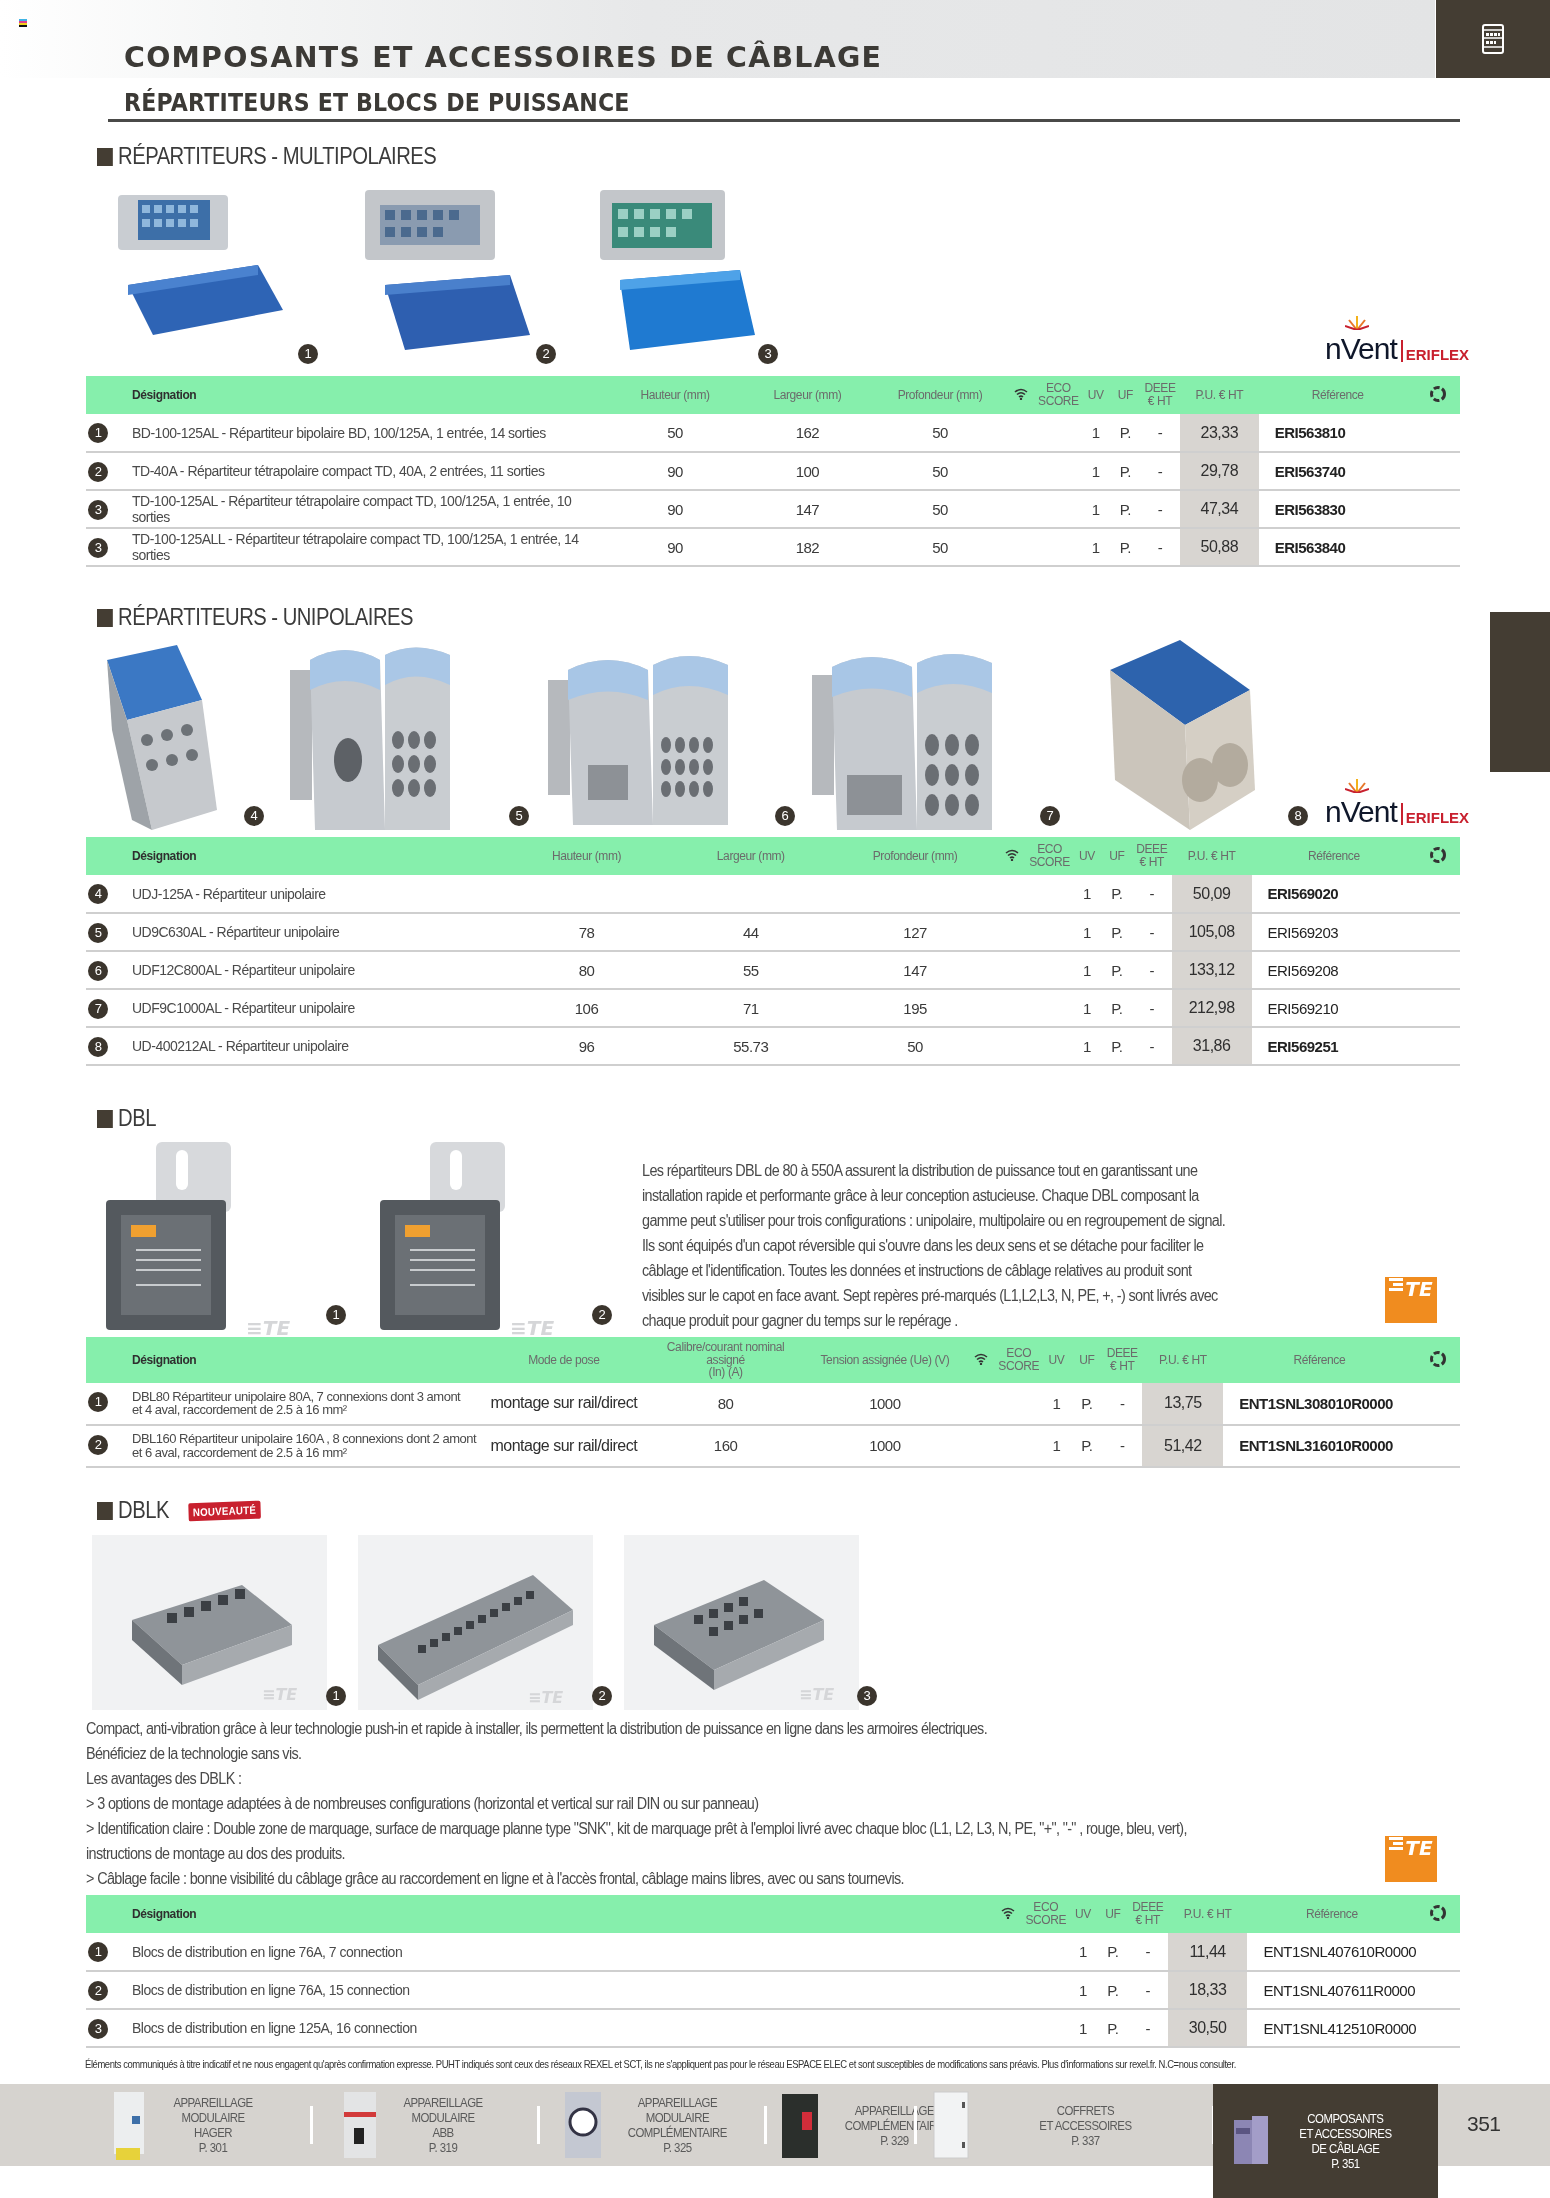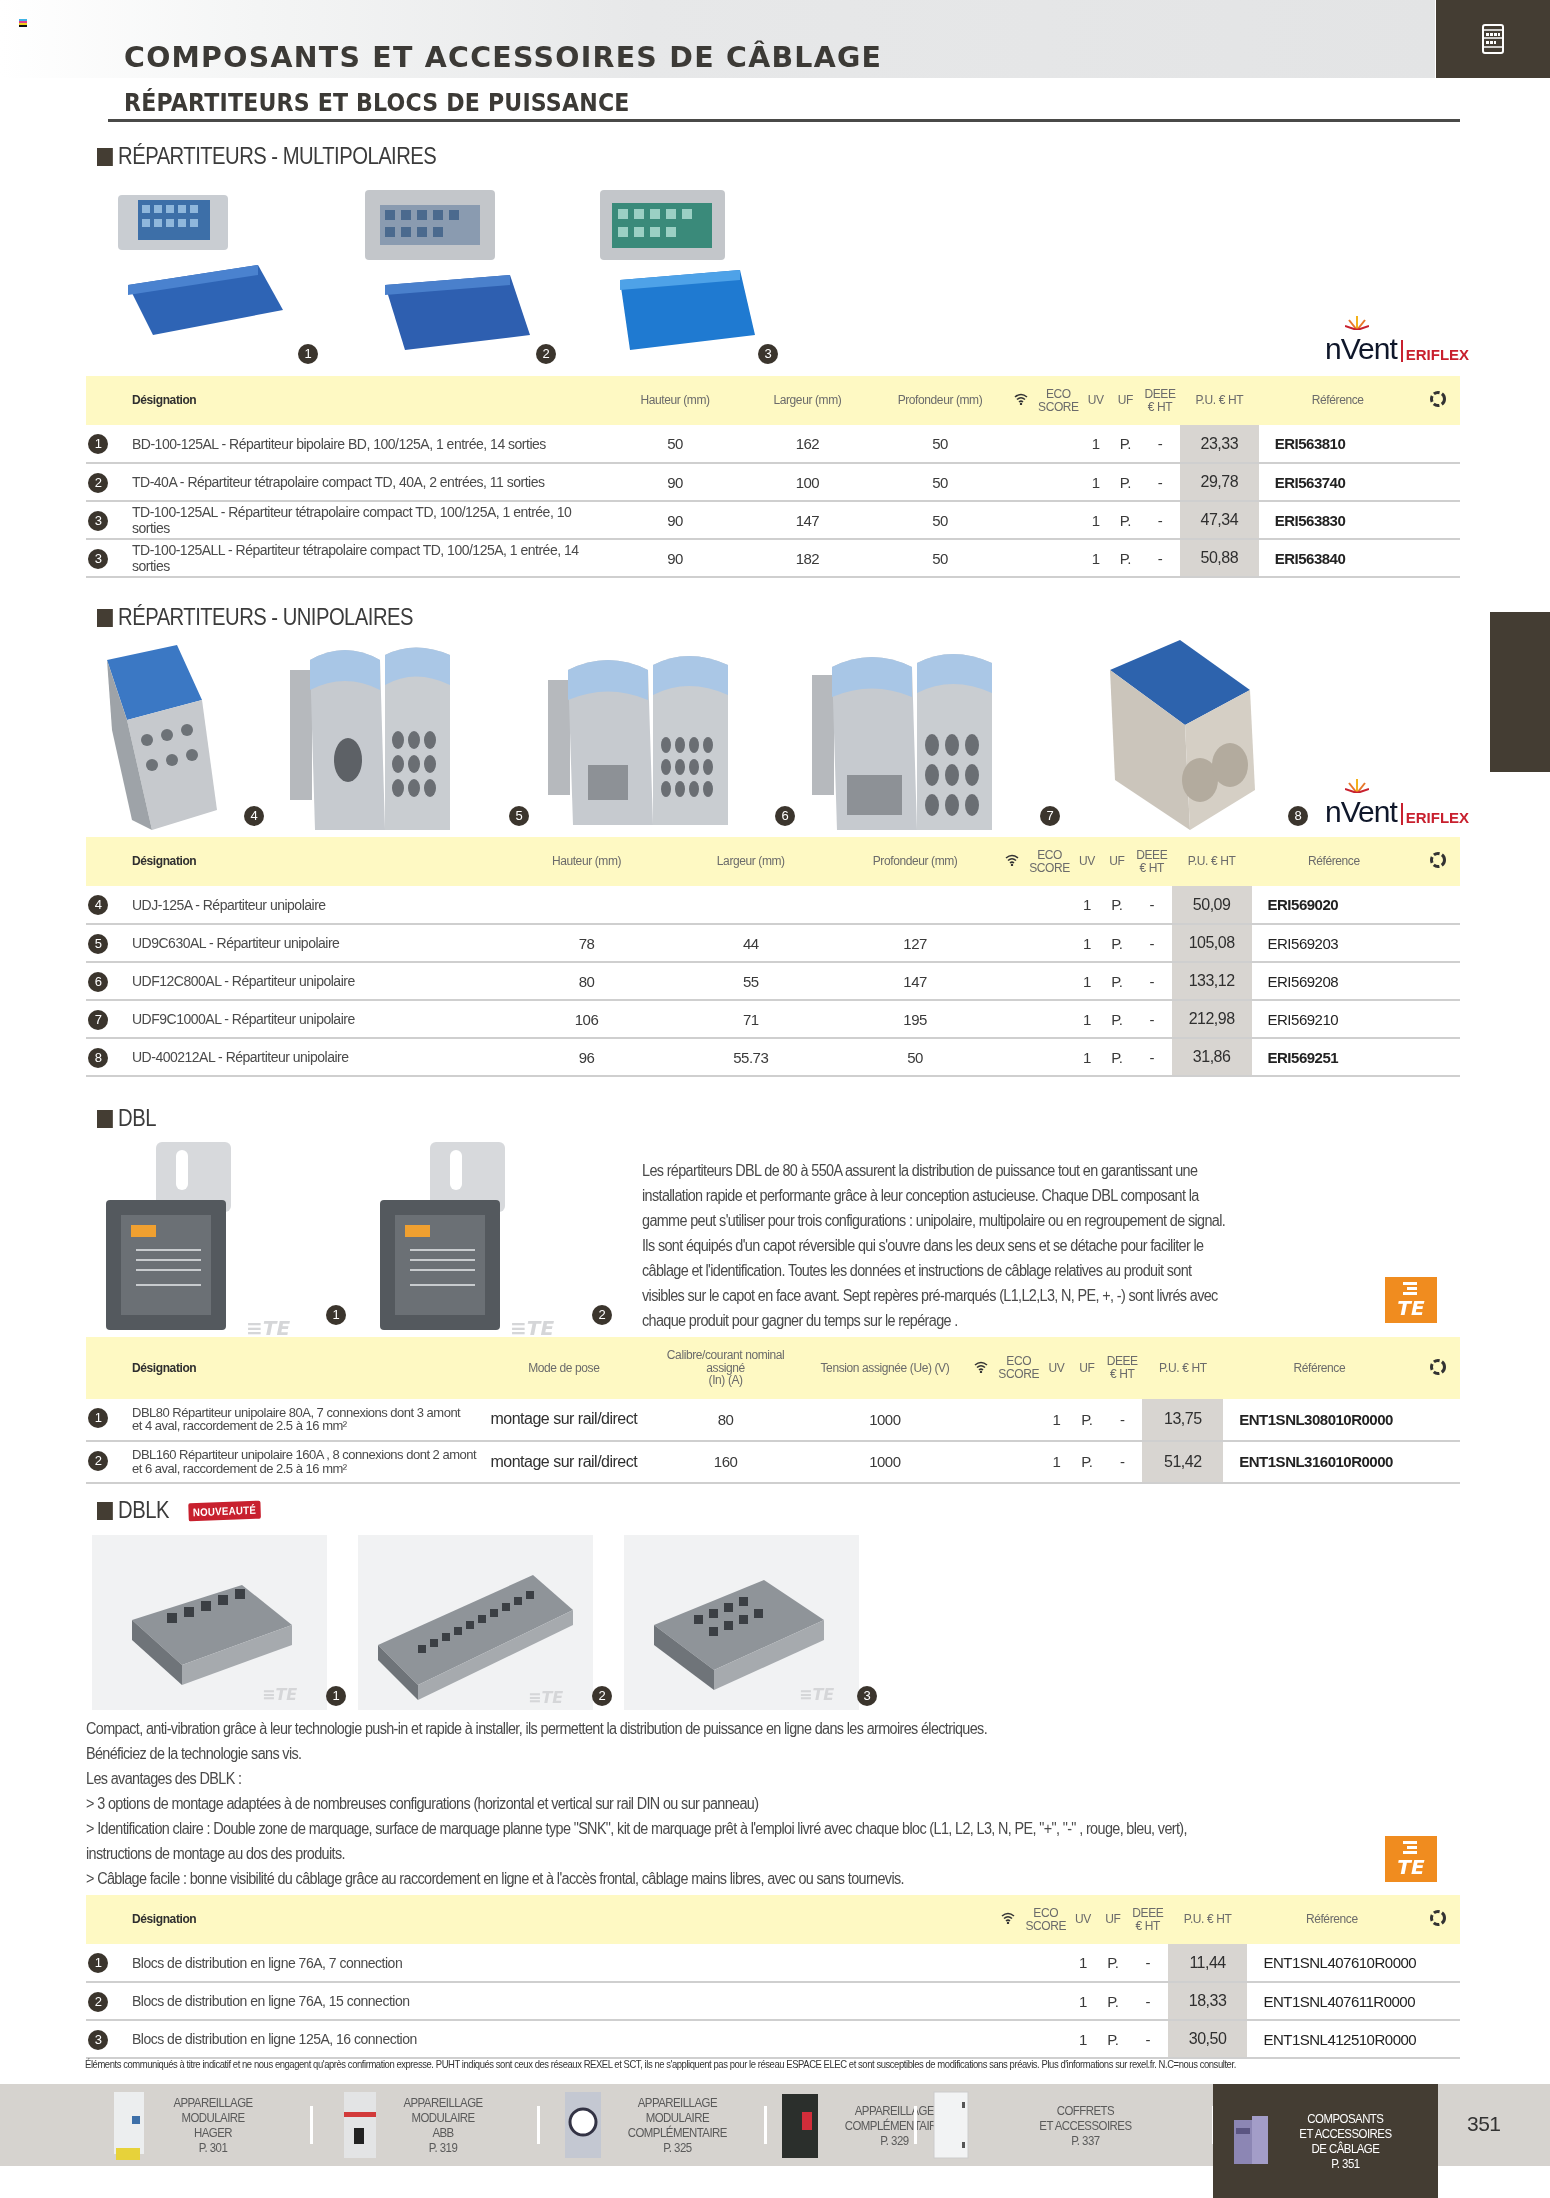--- a/index.html
+++ b/index.html
@@ -27,29 +27,29 @@
   .prod-img { position: absolute; }
   .num { position: absolute; width: 20px; height: 20px; border-radius: 50%; background: #3b352d; color: #fff;
     font-size: 13px; line-height: 20px; text-align: center; font-family: "Liberation Sans", sans-serif; }
 
   .brand-nvent { position: absolute; display: flex; align-items: flex-end; }
   .brand-nvent .nv { font-size: 30px; color: #0f172a; font-family: "Liberation Sans", sans-serif; letter-spacing: -1px; line-height: 1; }
   .brand-nvent .bar { width: 2px; height: 22px; background: #c8202e; margin: 0 3px 2px 4px; }
   .brand-nvent .eri { font-size: 15px; font-weight: 900; color: #c8202e; line-height: 1; margin-bottom: 2px; }
   .brand-nvent .spark { position: absolute; left: 20px; top: -20px; width: 24px; height: 16px; }
 
-  .te-logo { position: absolute; width: 52px; height: 46px; background: #f08c1f; display: flex; align-items: center; justify-content: center;
-    color: #fff; font-weight: 900; font-style: italic; font-size: 20px; font-family: "DejaVu Sans", sans-serif; flex-direction: column; }
+  .te-logo { position: absolute; width: 52px; height: 46px; background: #f08c1f; display: flex; justify-content: center;
+    color: #fff; font-weight: 900; font-style: italic; font-size: 20px; font-family: "DejaVu Sans", sans-serif; }
   .te-logo .lines { display: flex; flex-direction: column; margin-right: 2px; }
   .te-logo .lines i { display: block; height: 3px; width: 14px; background: #fff; margin: 1px 0; }
   .te-logo .lines i:nth-child(2) { width: 10px; margin-left: 4px; }
 
   table.pt { position: absolute; border-collapse: collapse; font-family: "Liberation Sans", sans-serif; }
-  table.pt th { background: #fef9c3; font-weight: normal; color: #6b6b6b; font-size: 12px; height: 38px; text-align: center;
-    letter-spacing: -0.4px; line-height: 1.05; padding: 12px 2px; }
+  table.pt th { background: #86efac; font-weight: normal; color: #6b6b6b; font-size: 12px; height: 38px; text-align: center;
+    letter-spacing: -0.4px; line-height: 1.05; padding: 4px 2px; }
   table.pt th.des { text-align: left; color: #2f2f2f; font-weight: bold; padding-left: 46px; font-size: 12px; }
   table.pt td { height: 38px; border-bottom: 2px solid #cfcfcf; font-size: 15px; color: #3a3a3a; text-align: center; letter-spacing: -0.5px; }
   table.pt td.des { text-align: left; font-size: 14px; color: #4a4a4a; position: relative; padding-left: 46px; }
   table.pt td.des .num { left: 2px; top: 9px; }
   table.pt td.price { background: #d8d5d1; font-size: 16px; color: #2f2f2f; }
   table.pt td.ref { text-align: left; padding-left: 16px; font-size: 15px; color: #222; margin-left: 33px; }
   table.pt td.ref.b { font-weight: bold; }
   table.pt td.twoline { font-size: 13px; line-height: 1.05; padding-top: 2px; padding-bottom: 2px; }
   table.pt td.pose { font-size: 16px; color: #2f2f2f; }
 

